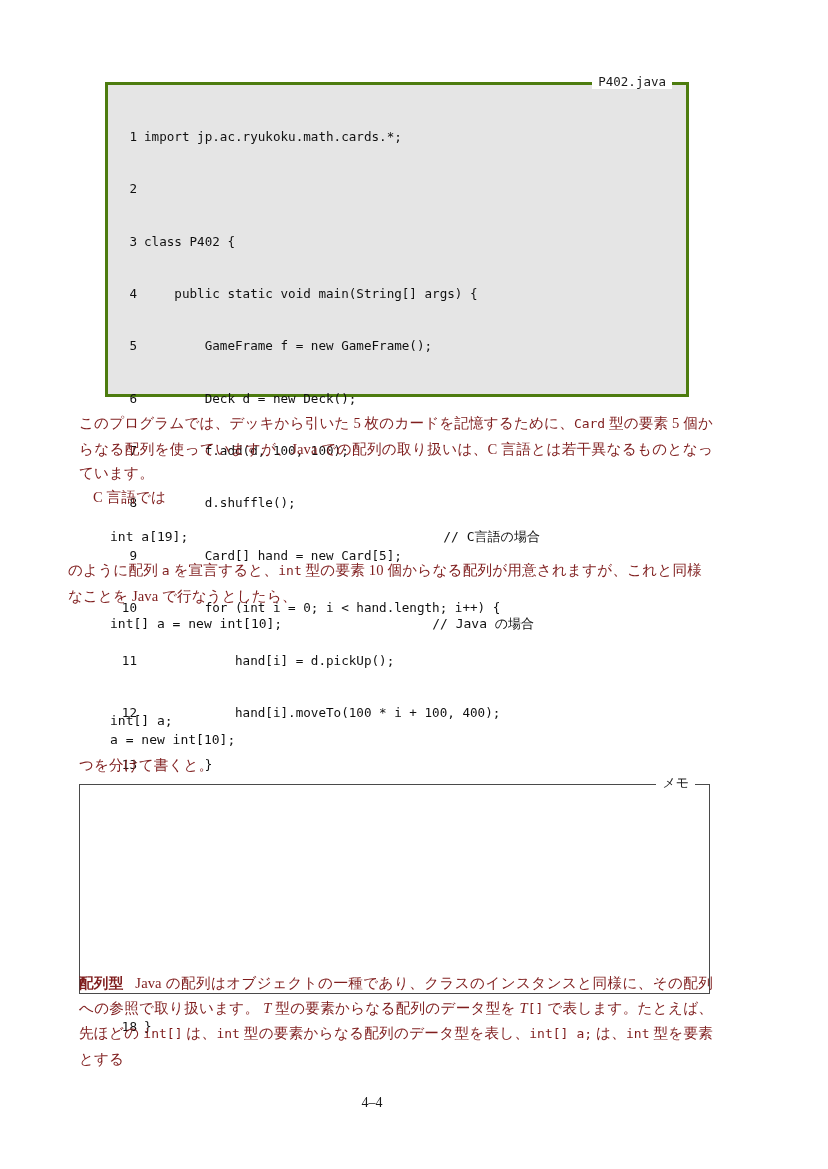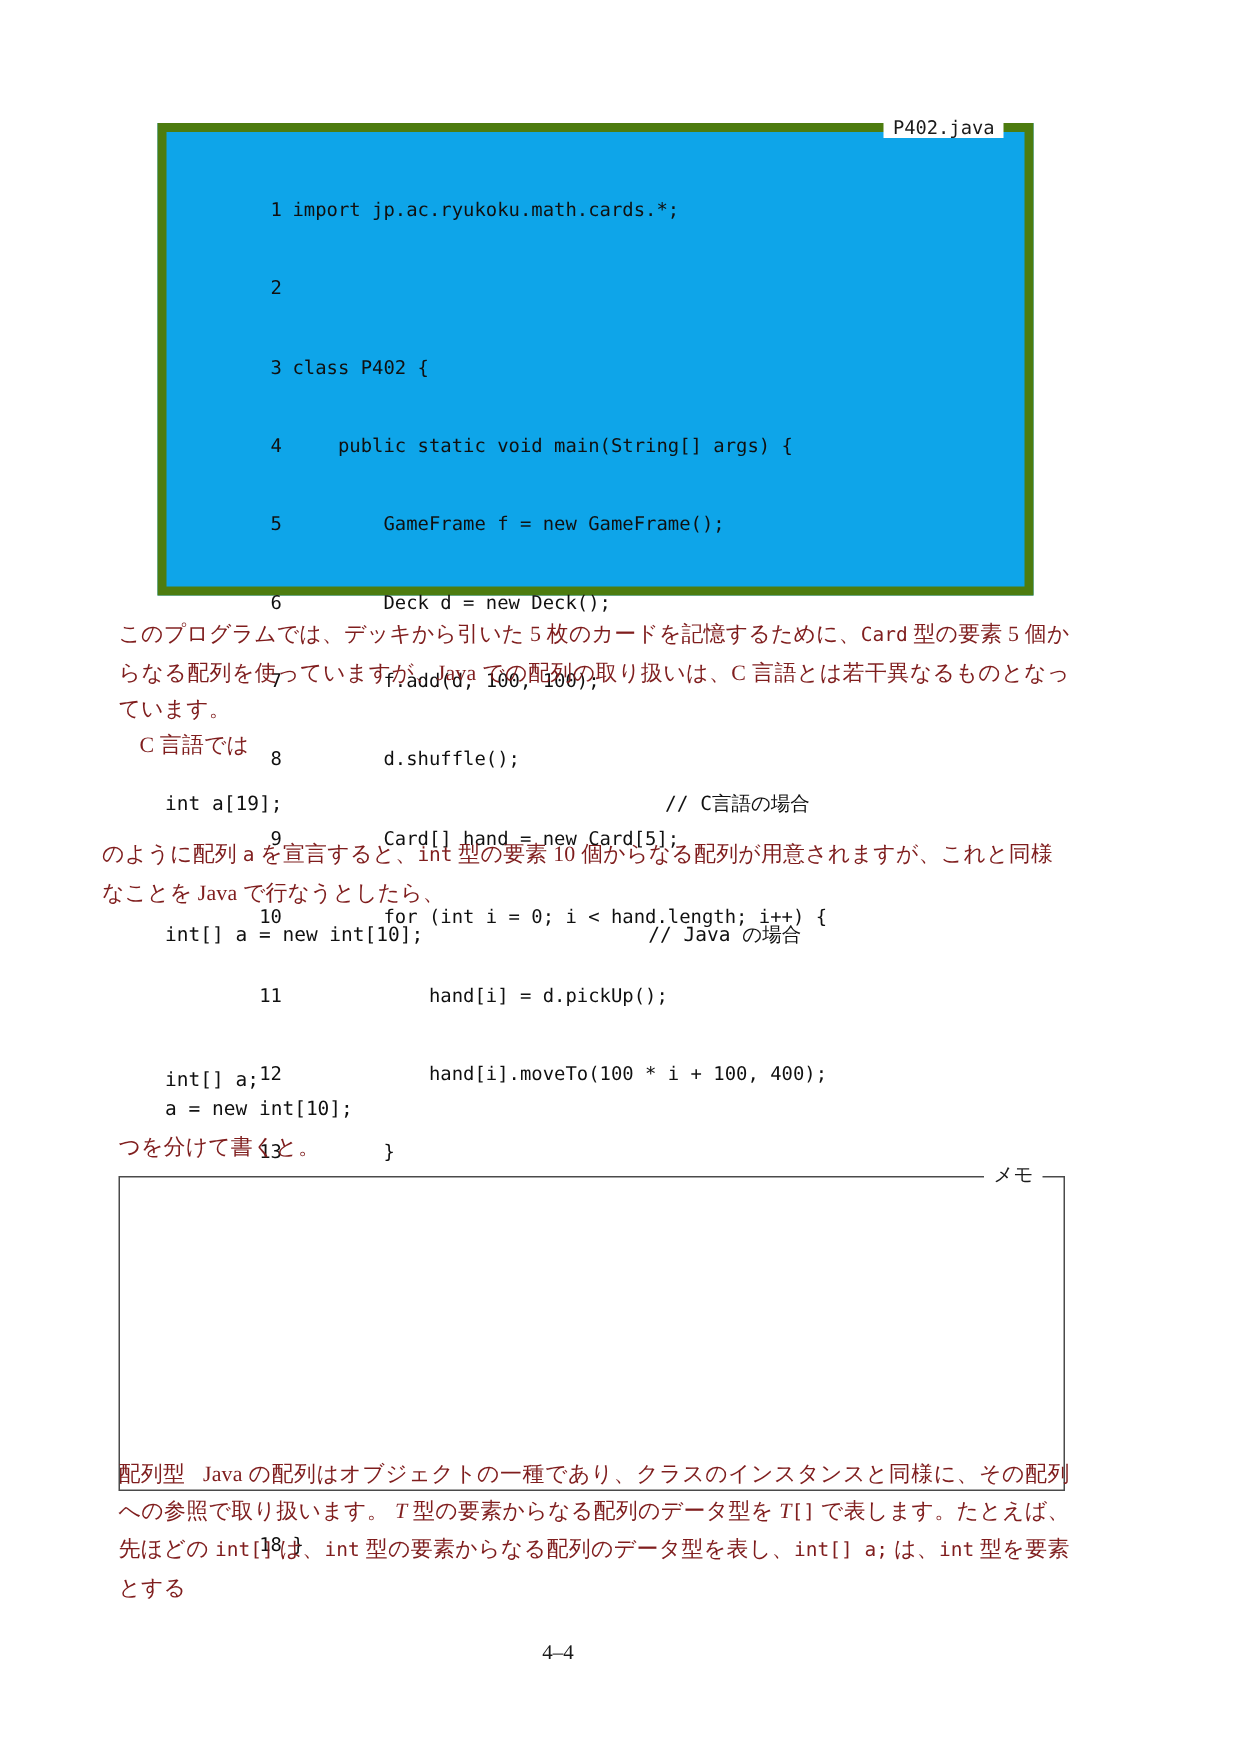--- a/index.html
+++ b/index.html
@@ -17,33 +17,32 @@
   }
 
   .page {
     position: absolute;
     inset: 0;
   }
 
   
   .mono {
     font-family: "DejaVu Sans Mono", "Liberation Mono", monospace;
-    margin-left: 48px;
   }
 
   
   .listing-box {
     position: absolute;
     left: 105px;
     top: 82px;
     width: 584px;
     height: 315px;
-    border: 6px solid #4d7c0f;
+    border: 3px solid #4d7c0f;
     box-sizing: border-box;
-    background: #0ea5e9;
+    background: #e5e5e5;
   }
   .listing-caption {
     position: absolute;
     top: -9px;
     right: 14px;
     background: #ffffff;
     padding: 0 6px;
     font-family: "DejaVu Sans Mono", "Liberation Mono", monospace;
     font-size: 12.5px;
     color: #1a1a1a;
@@ -128,21 +127,21 @@
     display: inline-block;
     width: 255px;
   }
   .snip-gap2 {
     display: inline-block;
     width: 150px;
   }
 
   
   .bold-head {
-    font-weight: normal;
+    font-weight: bold;
   }
   .ital {
     font-family: "Liberation Serif", "DejaVu Serif", serif;
     font-style: italic;
   }
   .cw {
     font-family: "DejaVu Sans Mono", "Liberation Mono", monospace;
     font-size: 13px;
   }
 

